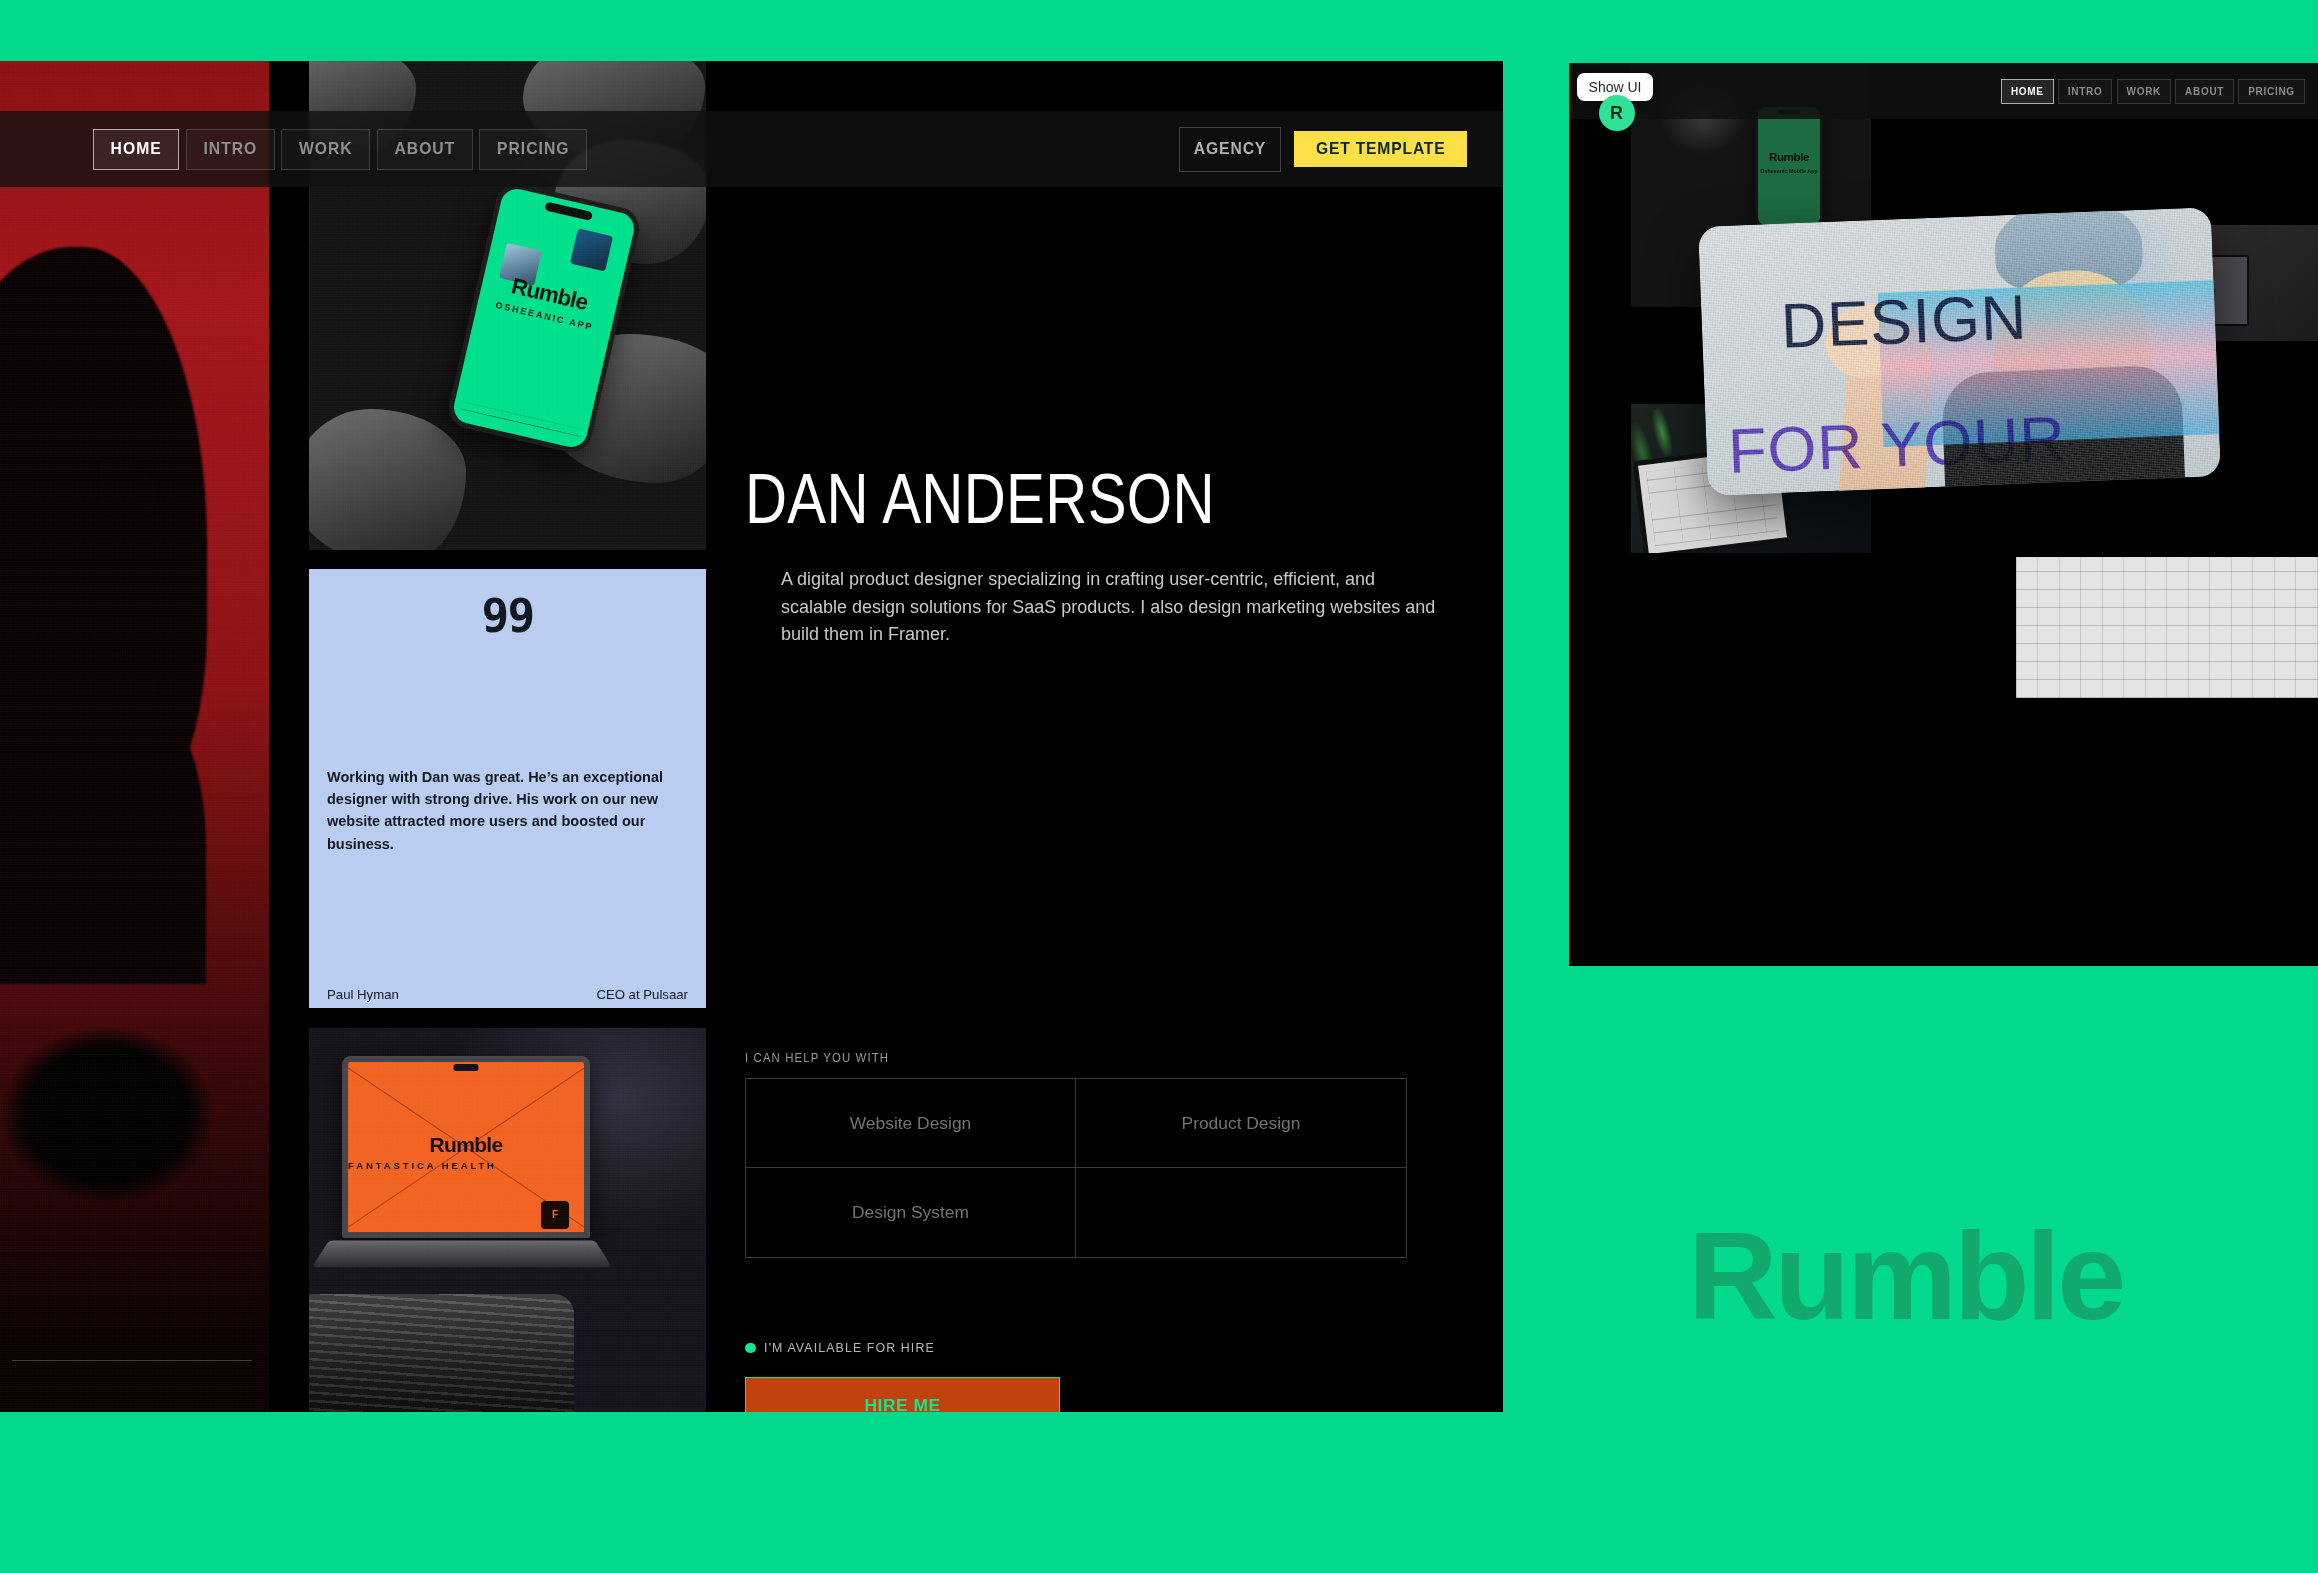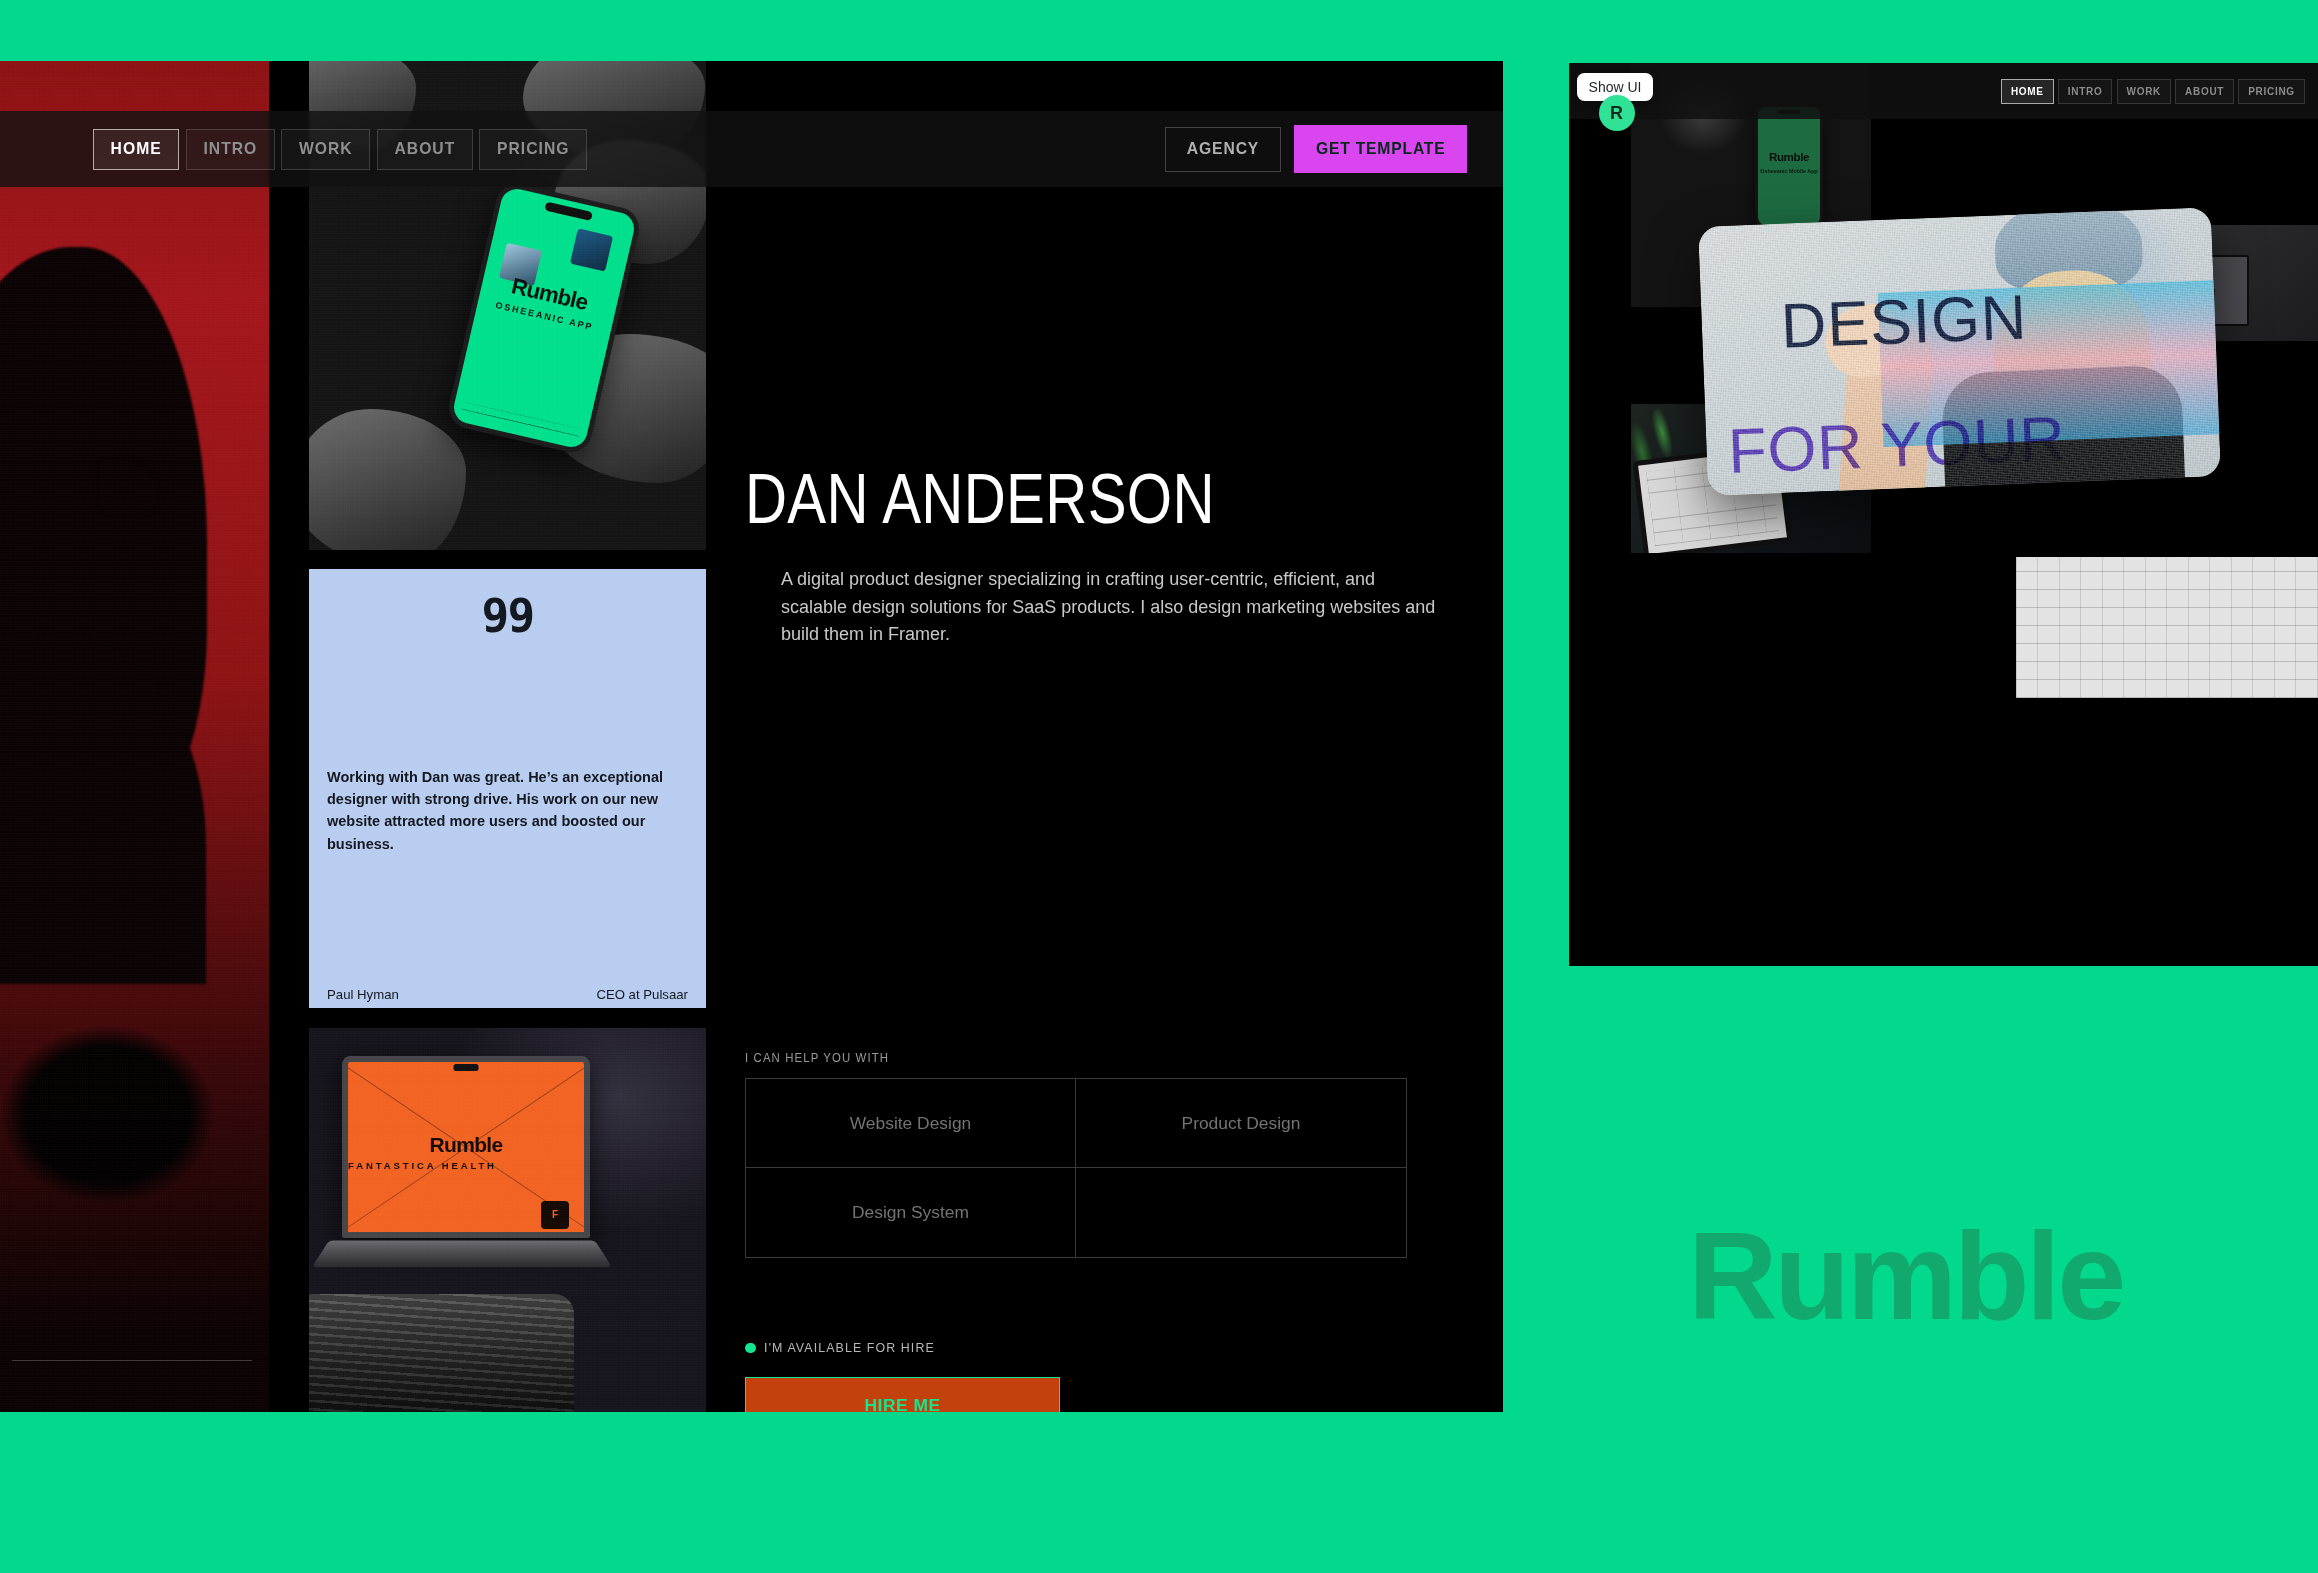--- a/index.html
+++ b/index.html
@@ -242,29 +242,29 @@
     border: 0.8px solid rgba(255,255,255,.16);
     font-size: 15.7px; font-weight: 700; letter-spacing: 1px;
     color: #8f8f8f; background: rgba(255,255,255,.03);
   }
   .nav-item.active {
     color: #fff; border-color: rgba(255,255,255,.62);
     background: rgba(255,255,255,.08);
   }
   .nav-right { margin-left: auto; margin-right: 36px; display: flex; gap: 13.2px; align-items: center; }
   .nav-agency {
-    height: 45px; padding: 0 21px;
+    height: 45px; padding: 0 14px;
     display: flex; align-items: center;
     border: 0.8px solid rgba(255,255,255,.22);
     color: #b0b0b0; font-size: 15.7px; font-weight: 700; letter-spacing: 0.9px;
   }
   .nav-cta {
-    height: 48px; padding: 0 21.5px;
+    height: 36px; padding: 0 21.5px;
     display: flex; align-items: center;
-    background: #d946ef; color: #07281a;
+    background: #fde047; color: #07281a;
     font-size: 15.7px; font-weight: 700; letter-spacing: 0.8px;
   }
 
   
   #preview-window {
     position: absolute; left: 1569px; top: 63px;
     width: 749px; height: 903px;
     background: #000; overflow: hidden;
   }
   .pv-stones {

